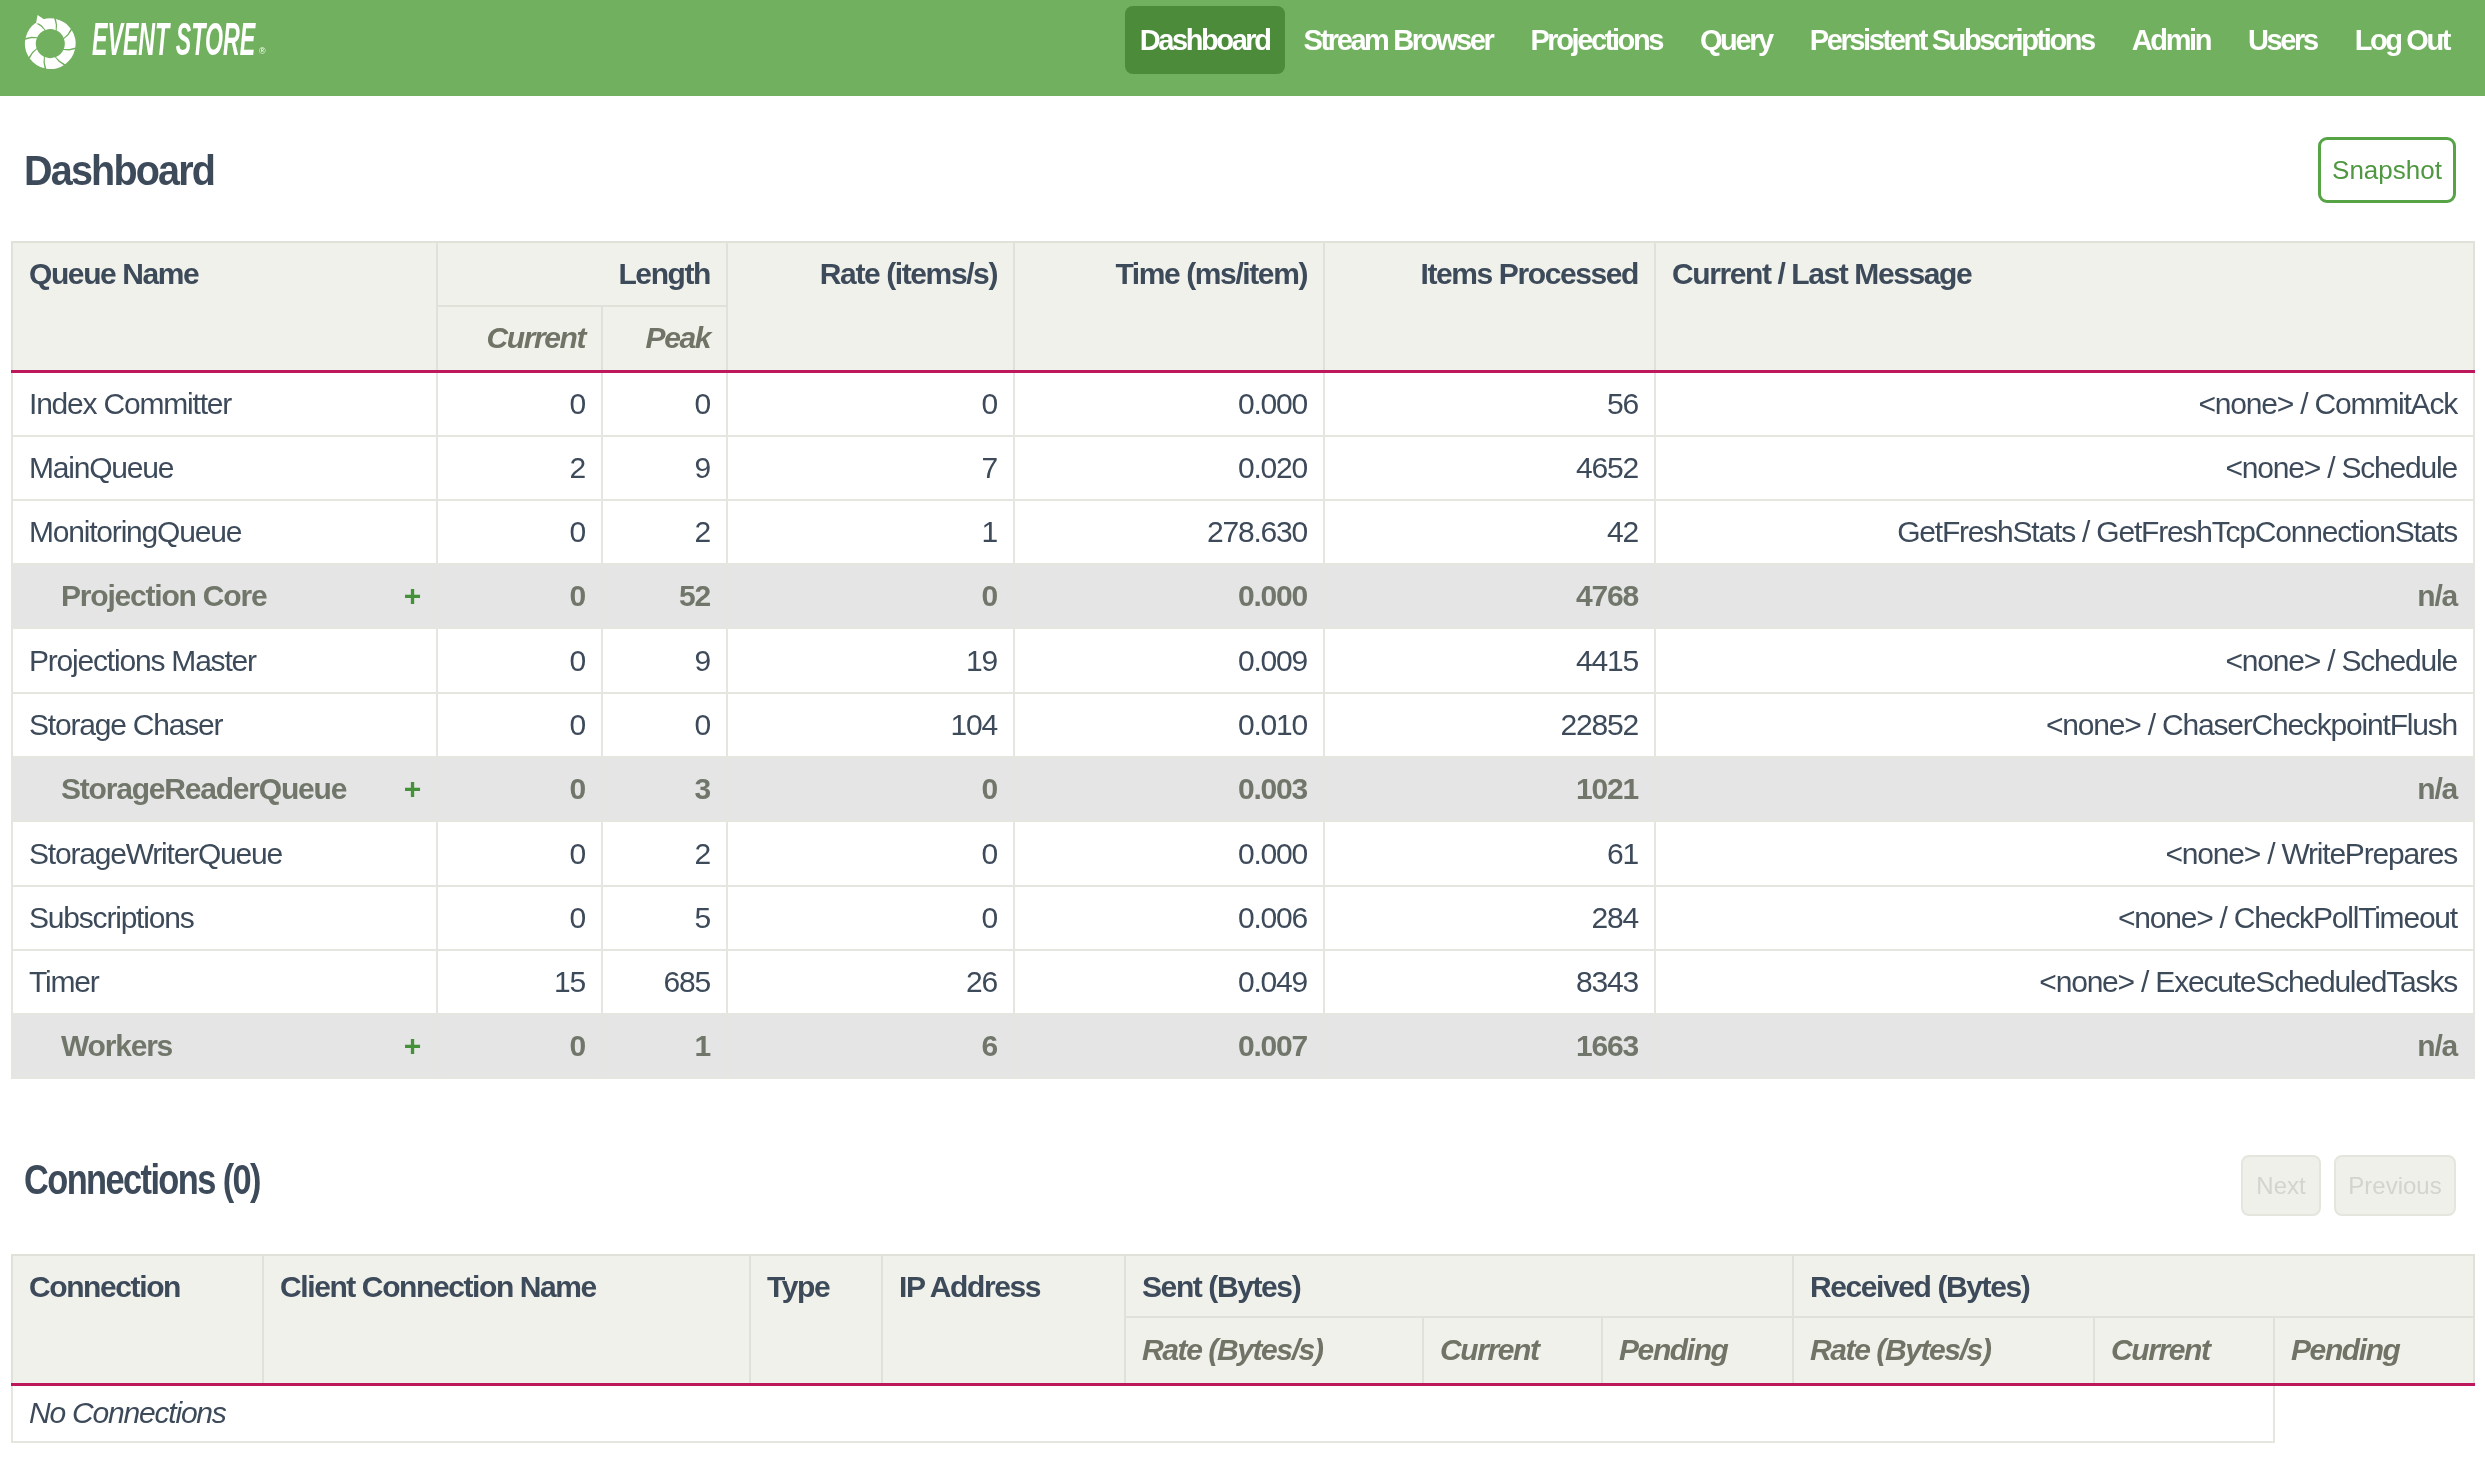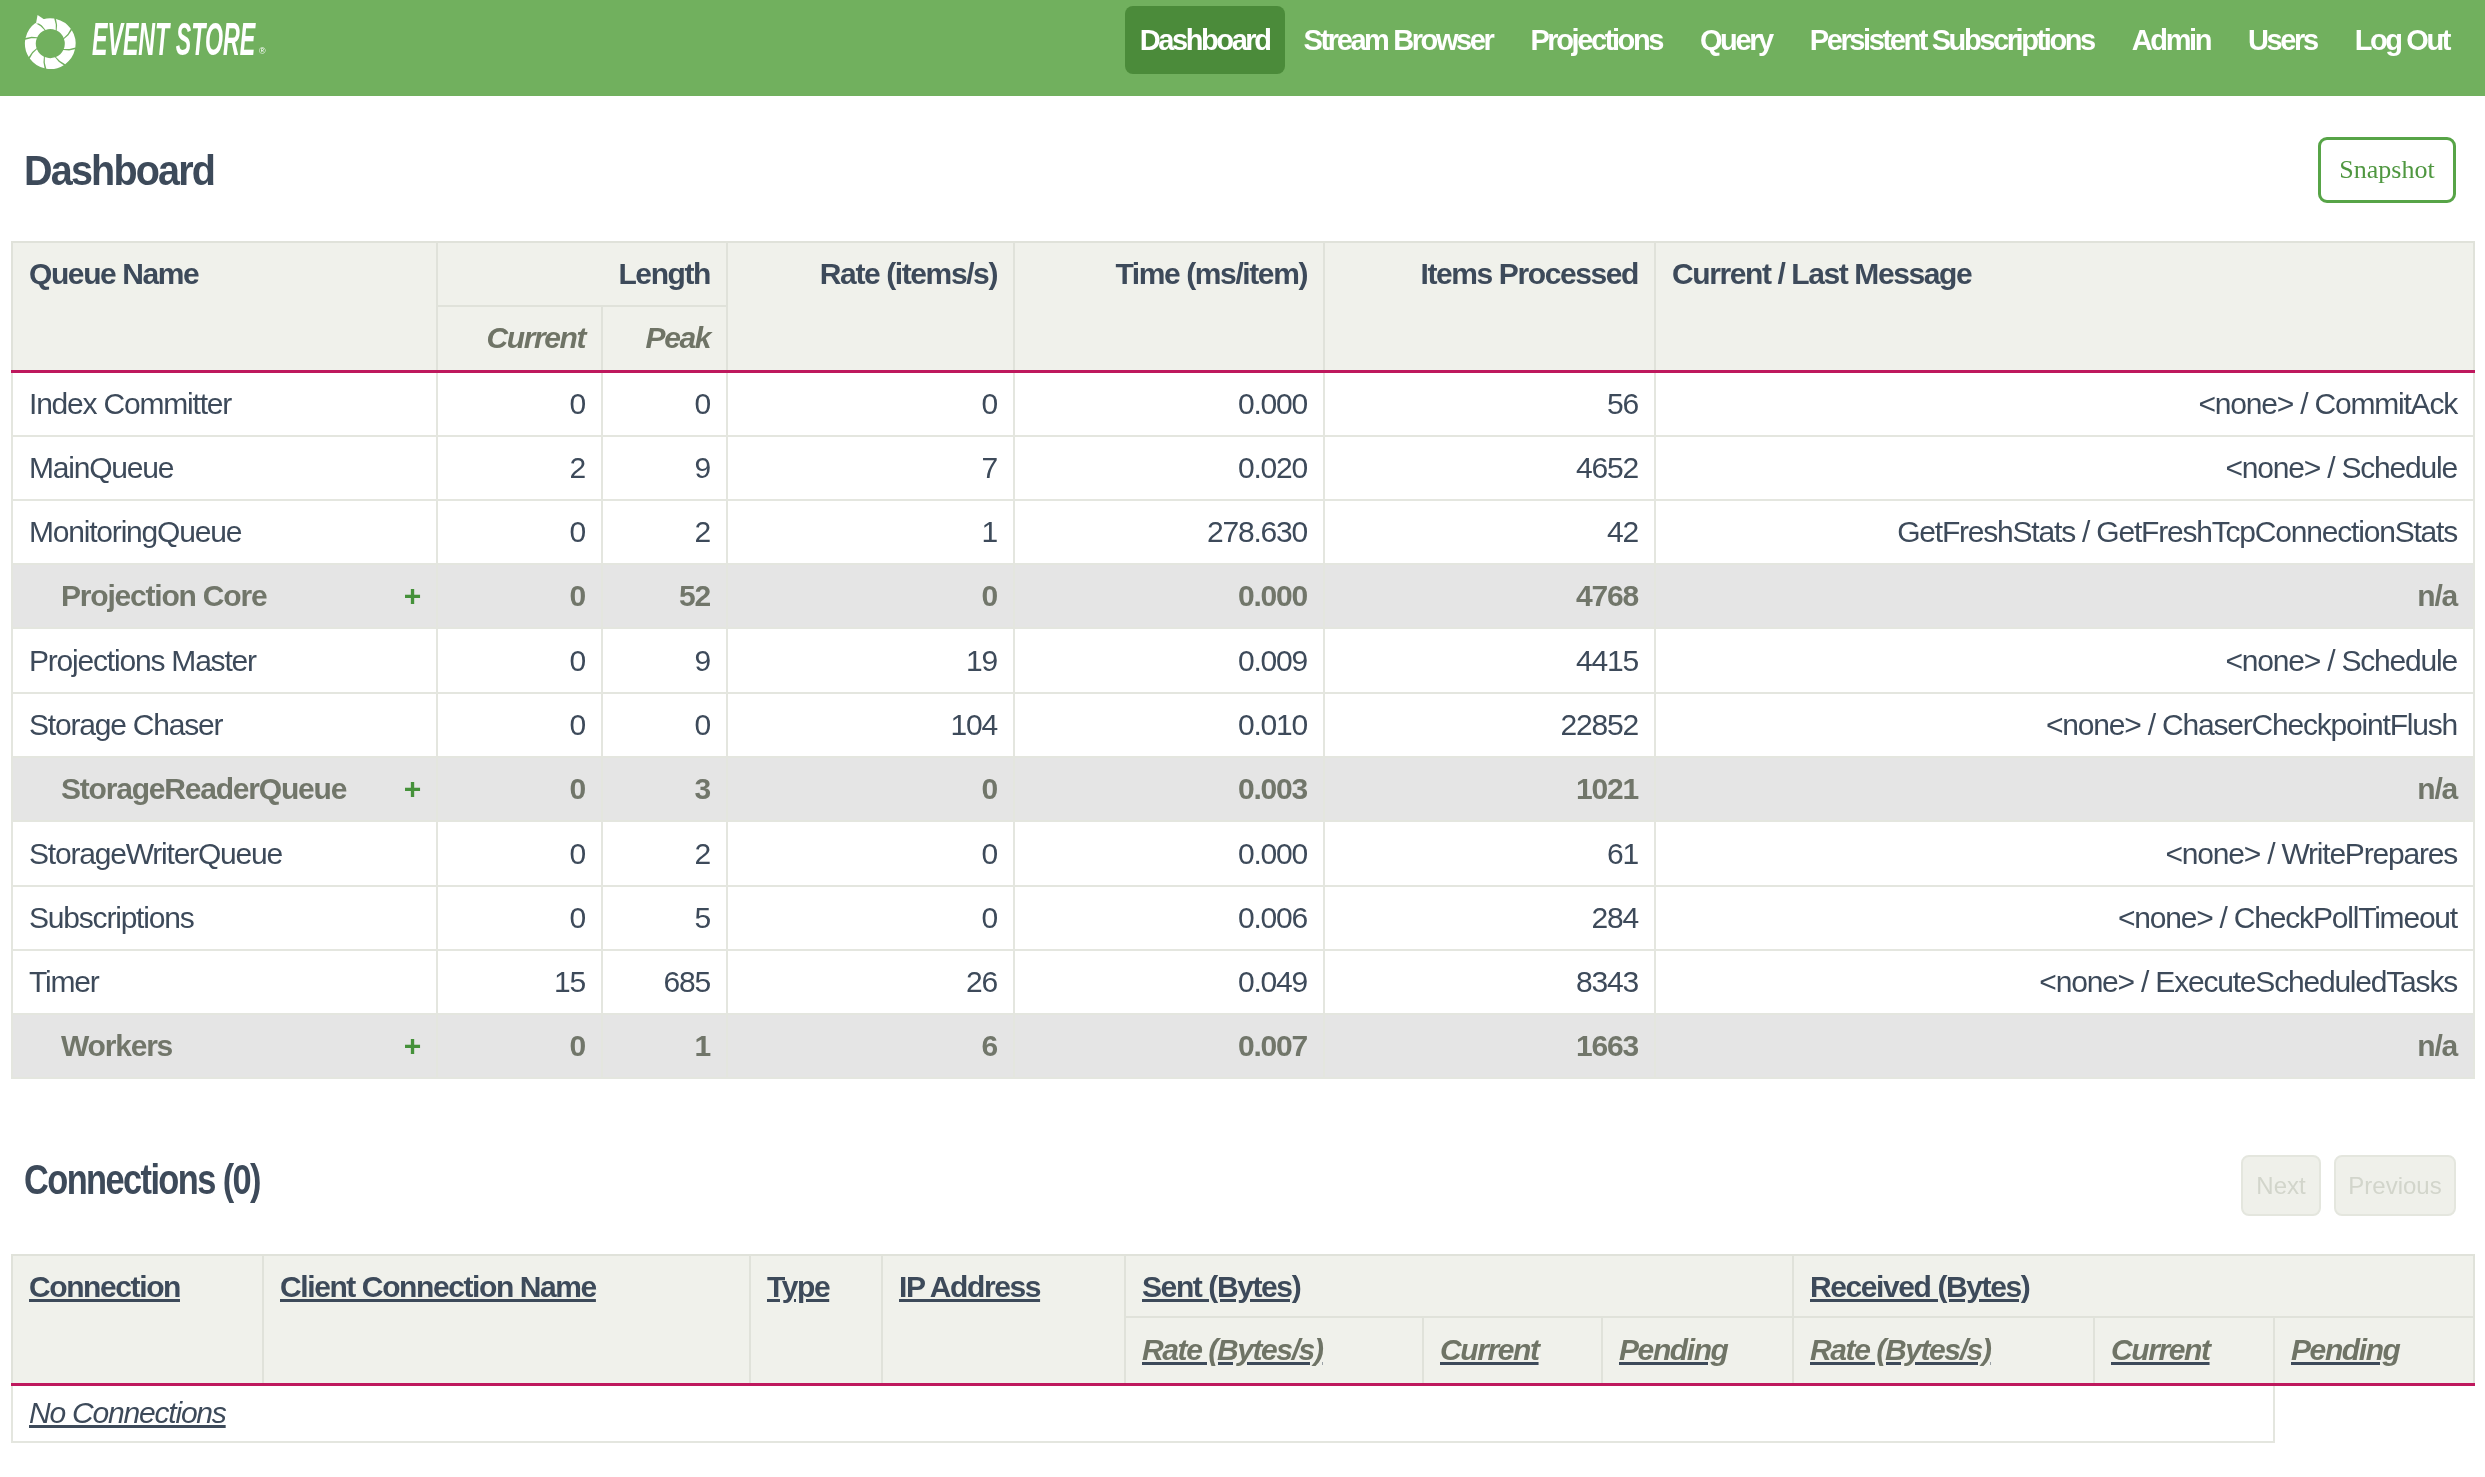--- a/index.html
+++ b/index.html
@@ -10,21 +10,21 @@
 .logo { display:flex; align-items:center; margin-left:24px; transform:translateY(-8px); }
 .navitems { margin-left:auto; display:flex; align-items:center; list-style:none; margin-right:18px; transform:translateY(-8px); }
 .navitems li { color:#fff; font-size:29px; font-weight:bold; letter-spacing:-2.4px; padding:0 19px; height:68px; display:flex; align-items:center; }
 .navitems li.active { background:#4b8b3a; border-radius:8px; padding:0 15px; }
 .content { margin:0 11px; position:relative; }
 h1 { color:#3d4a5a; font-size:43px; font-weight:bold; padding-left:13px; letter-spacing:-2px; }
 .h1dash { padding-top:50px; }
 .snapshot {
   position:absolute; right:19px; top:41px; width:138px; height:66px;
   border:3px solid #57a447; border-radius:9px; color:#4f9740; font-size:26px;
-  display:flex; align-items:center; justify-content:center; background:#fff;font-family:Liberation Serif, serif;
+  display:flex; align-items:center; justify-content:center; background:#fff;
 }
 table { border-collapse:collapse; width:100%; font-size:30px; letter-spacing:-1.2px; color:#3d4a5a; }
 .t1 { margin-top:46px; }
 th, td { border:2px solid #e4e6df; padding:0 16px; font-weight:normal; text-align:left; }
 thead th { background:#f0f1eb; font-weight:bold; border-color:#e0e2da; letter-spacing:-1.4px; }
 th[rowspan] { vertical-align:top; padding-top:14px; }
 th[colspan] { vertical-align:top; padding-top:14px; }
 thead { border-bottom:3px solid #be185d; }
 .num { text-align:right; }
 .subh { font-style:italic; color:#6f7466; font-weight:bold; }
@@ -32,21 +32,21 @@
 .plus { color:#45913a; font-weight:bold; float:right; }
 .t1 thead tr:first-child th { height:64px; }
 .t1 thead tr:last-child th { height:65px; }
 .t1 tbody td { height:64px; }
 .t1 tbody tr:nth-child(1) td, .t1 tbody tr:nth-child(5) td, .t1 tbody tr:nth-child(8) td { height:65px; }
 .conhead { display:flex; align-items:flex-start; margin-top:0; padding-top:76px; }
 .conbtns { margin-left:auto; display:flex; margin-right:19px; }
 .btn-dis { background:#eff0ea; border:2px solid #e4e6de; color:#d2d5cb; font-size:24px; border-radius:8px; height:61px; display:flex; align-items:center; justify-content:center; margin-left:13px; margin-top:0px; }
 .btn-next { width:80px; }
 .btn-prev { width:122px; }
-.t2 { margin-top:38px;text-decoration:underline; }
+.t2 { margin-top:38px; }
 .t2 thead tr:first-child th { height:62px; }
 .t2 thead tr:last-child th { height:67px; }
 .t2 tbody td { height:58px; font-style:italic; }
 </style>
 </head>
 <body>
 <div class="nav">
   <div class="logo">
     <svg viewBox="0 0 64 66" style="width:58px;height:66px;">
         <path d="M14.16,13.25 A28.0,28.0 0 0 1 33.38,9.34 L35.06,15.85 L34.99,22.17 A16.0,16.0 0 0 0 23.79,21.87 L19.70,17.06 Z" fill="#fff"></path>

